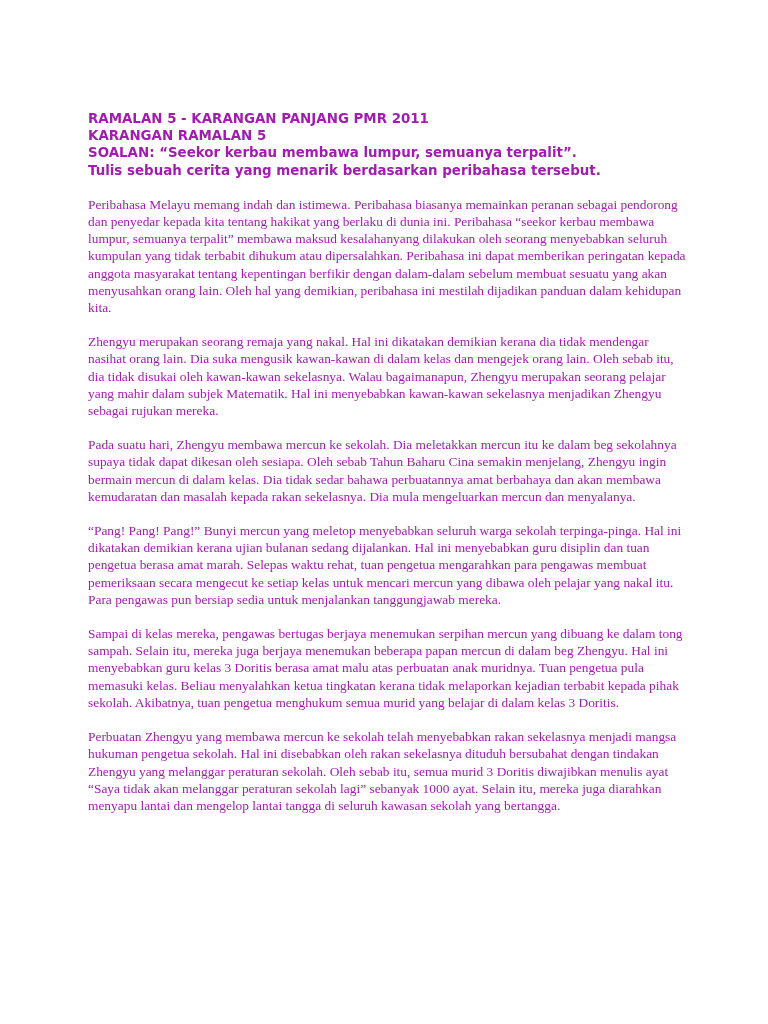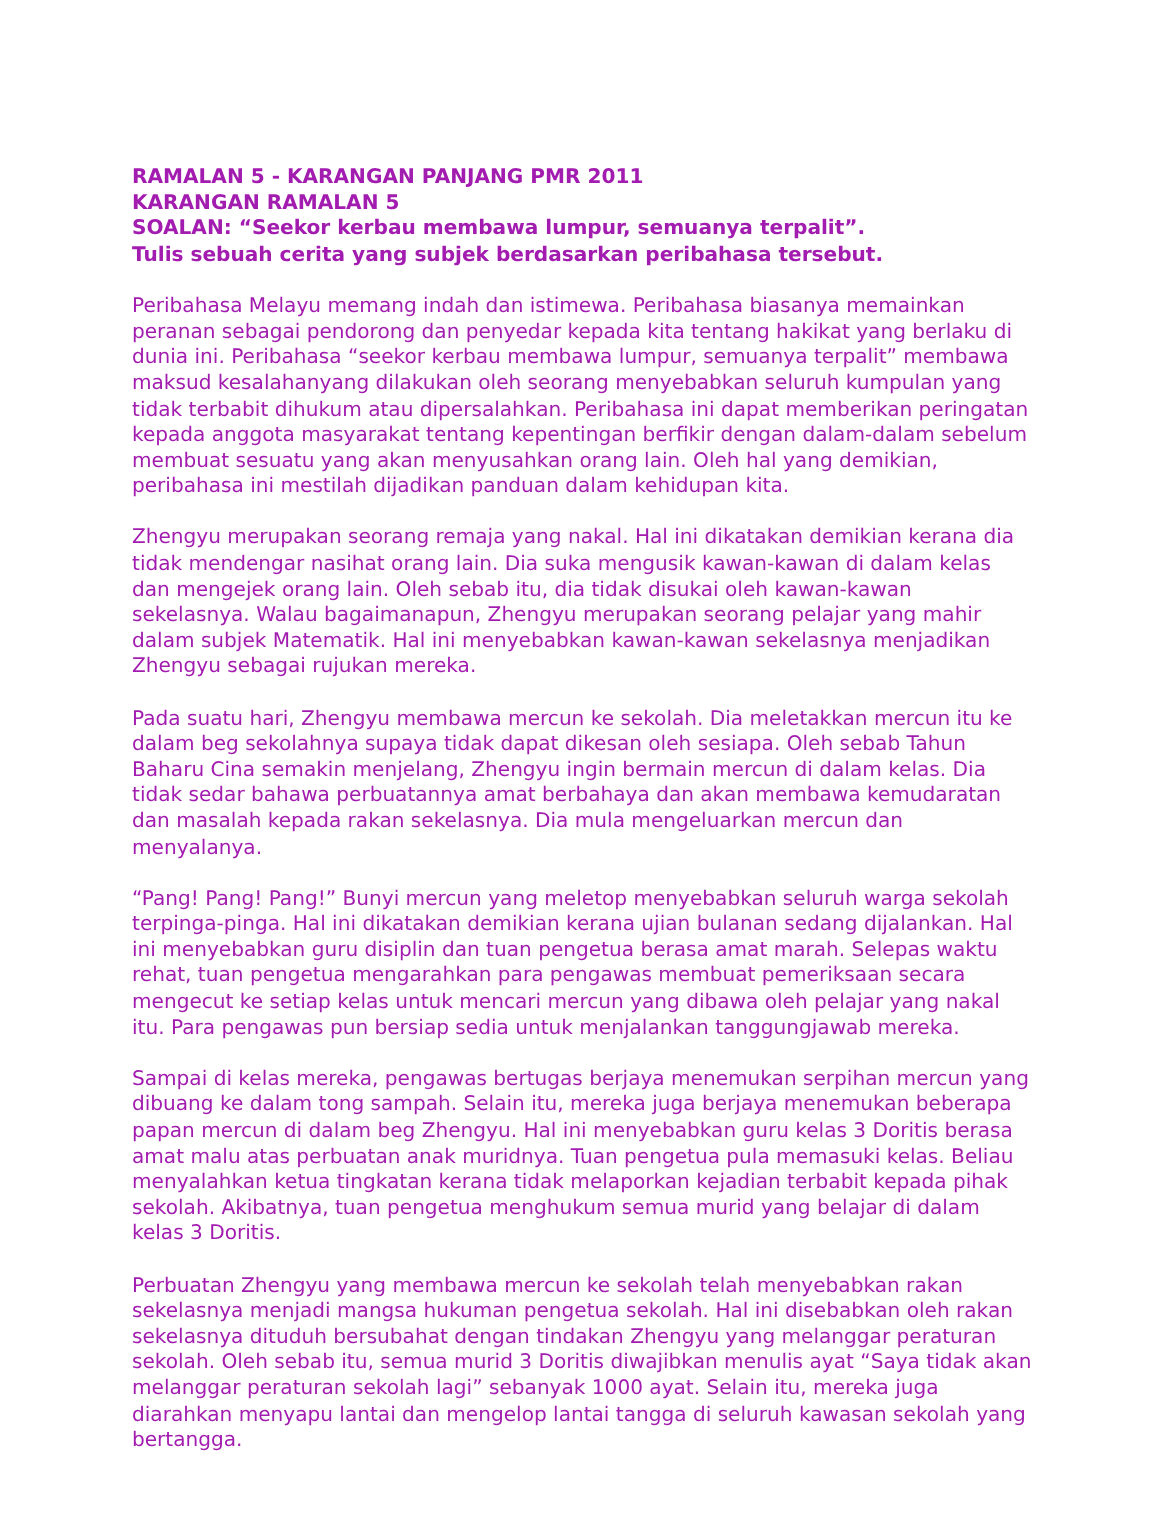--- a/index.html
+++ b/index.html
@@ -28,32 +28,33 @@
     font-weight: bold;
     margin: 0 0 17px 0;
   }
   .essay-header .hline {
     margin: 0;
     padding: 0;
   }
   p.para {
     margin: 0 0 17px 0;
     padding: 0;
+    font-family: Liberation Serif, serif;
   }
 </style>
 </head>
 <body>
 
 <div class="page">
 
   <div class="essay-header">
     <div class="hline">RAMALAN 5 - KARANGAN PANJANG PMR 2011</div>
     <div class="hline">KARANGAN RAMALAN 5</div>
     <div class="hline">SOALAN: “Seekor kerbau membawa lumpur, semuanya terpalit”.</div>
-    <div class="hline">Tulis sebuah cerita yang subjek berdasarkan peribahasa tersebut.</div>
+    <div class="hline">Tulis sebuah cerita yang menarik berdasarkan peribahasa tersebut.</div>
   </div>
 
   <p class="para">Peribahasa Melayu memang indah dan istimewa. Peribahasa biasanya memainkan peranan sebagai pendorong dan penyedar kepada kita tentang hakikat yang berlaku di dunia ini. Peribahasa “seekor kerbau membawa lumpur, semuanya terpalit” membawa maksud kesalahanyang dilakukan oleh seorang menyebabkan seluruh kumpulan yang tidak terbabit dihukum atau dipersalahkan. Peribahasa ini dapat memberikan peringatan kepada anggota masyarakat tentang kepentingan berfikir dengan dalam-dalam sebelum membuat sesuatu yang akan menyusahkan orang lain. Oleh hal yang demikian, peribahasa ini mestilah dijadikan panduan dalam kehidupan kita.</p>
   <p class="para">Zhengyu merupakan seorang remaja yang nakal. Hal ini dikatakan demikian kerana dia tidak mendengar nasihat orang lain. Dia suka mengusik kawan-kawan di dalam kelas dan mengejek orang lain. Oleh sebab itu, dia tidak disukai oleh kawan-kawan sekelasnya. Walau bagaimanapun, Zhengyu merupakan seorang pelajar yang mahir dalam subjek Matematik. Hal ini menyebabkan kawan-kawan sekelasnya menjadikan Zhengyu sebagai rujukan mereka.</p>
   <p class="para">Pada suatu hari, Zhengyu membawa mercun ke sekolah. Dia meletakkan mercun itu ke dalam beg sekolahnya supaya tidak dapat dikesan oleh sesiapa. Oleh sebab Tahun Baharu Cina semakin menjelang, Zhengyu ingin bermain mercun di dalam kelas. Dia tidak sedar bahawa perbuatannya amat berbahaya dan akan membawa kemudaratan dan masalah kepada rakan sekelasnya. Dia mula mengeluarkan mercun dan menyalanya.</p>
   <p class="para">“Pang! Pang! Pang!” Bunyi mercun yang meletop menyebabkan seluruh warga sekolah terpinga-pinga. Hal ini dikatakan demikian kerana ujian bulanan sedang dijalankan. Hal ini menyebabkan guru disiplin dan tuan pengetua berasa amat marah. Selepas waktu rehat, tuan pengetua mengarahkan para pengawas membuat pemeriksaan secara mengecut ke setiap kelas untuk mencari mercun yang dibawa oleh pelajar yang nakal itu. Para pengawas pun bersiap sedia untuk menjalankan tanggungjawab mereka.</p>
   <p class="para">Sampai di kelas mereka, pengawas bertugas berjaya menemukan serpihan mercun yang dibuang ke dalam tong sampah. Selain itu, mereka juga berjaya menemukan beberapa papan mercun di dalam beg Zhengyu. Hal ini menyebabkan guru kelas 3 Doritis berasa amat malu atas perbuatan anak muridnya. Tuan pengetua pula memasuki kelas. Beliau menyalahkan ketua tingkatan kerana tidak melaporkan kejadian terbabit kepada pihak sekolah. Akibatnya, tuan pengetua menghukum semua murid yang belajar di dalam kelas 3 Doritis.</p>
   <p class="para">Perbuatan Zhengyu yang membawa mercun ke sekolah telah menyebabkan rakan sekelasnya menjadi mangsa hukuman pengetua sekolah. Hal ini disebabkan oleh rakan sekelasnya dituduh bersubahat dengan tindakan Zhengyu yang melanggar peraturan sekolah. Oleh sebab itu, semua murid 3 Doritis diwajibkan menulis ayat “Saya tidak akan melanggar peraturan sekolah lagi” sebanyak 1000 ayat. Selain itu, mereka juga diarahkan menyapu lantai dan mengelop lantai tangga di seluruh kawasan sekolah yang bertangga.</p>
 
 </div>

